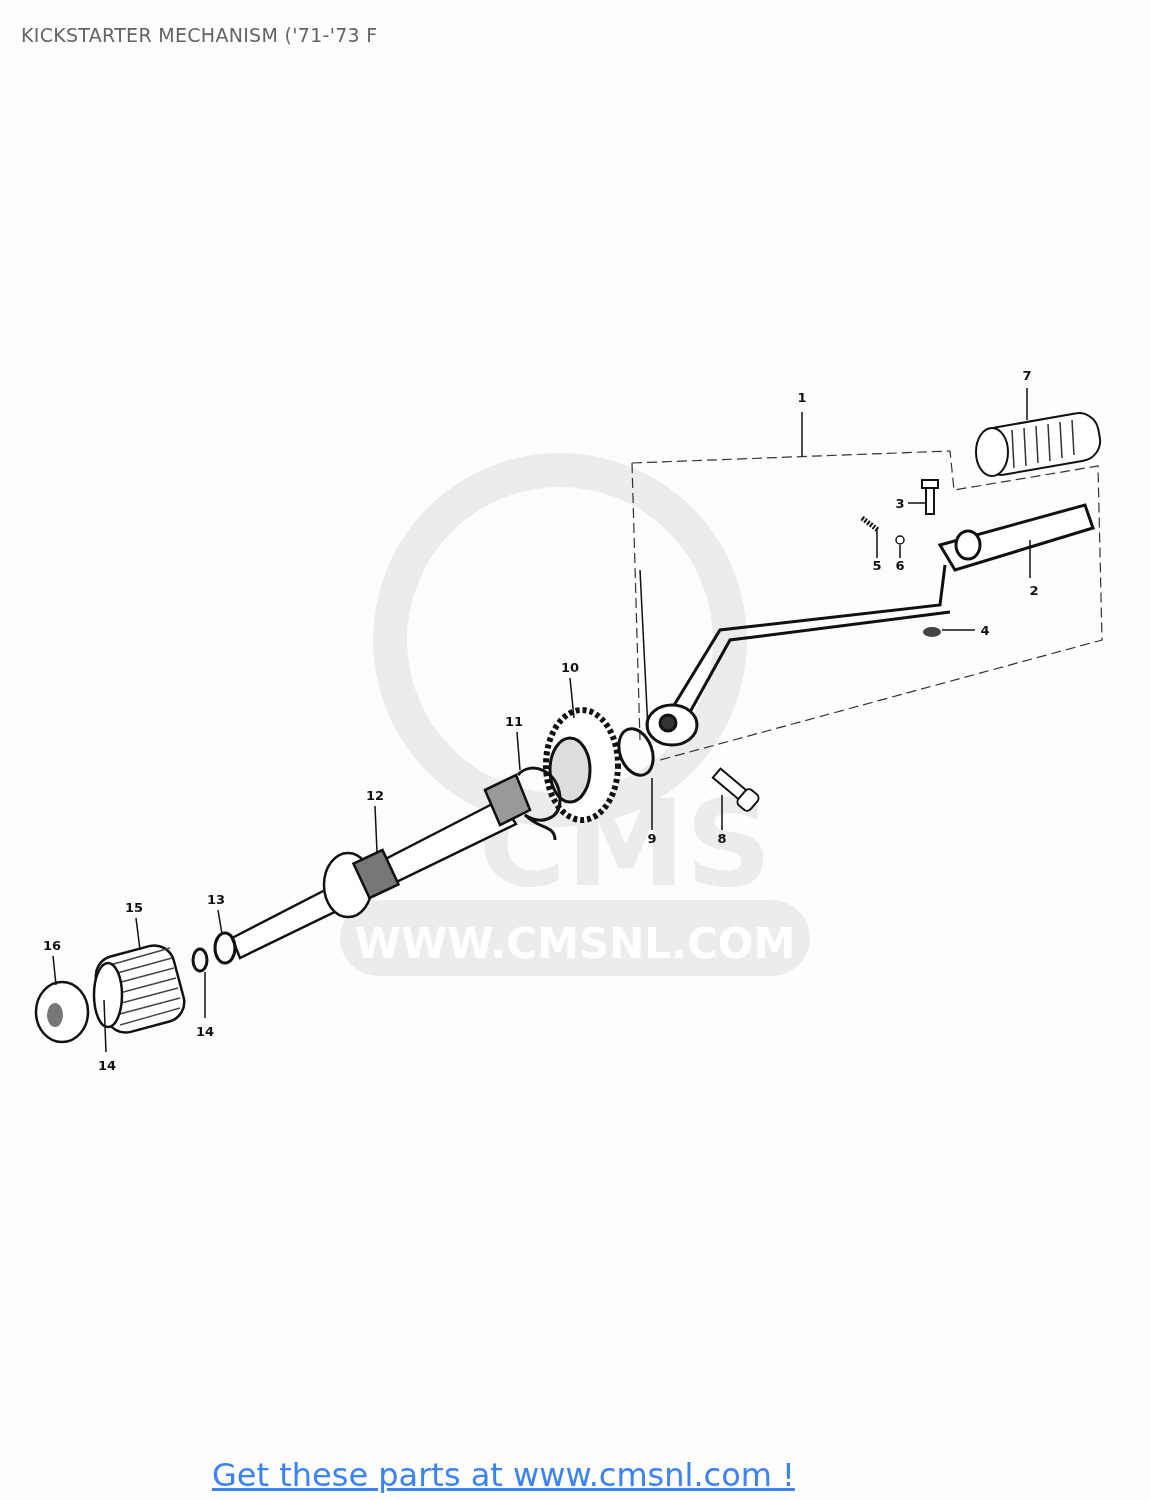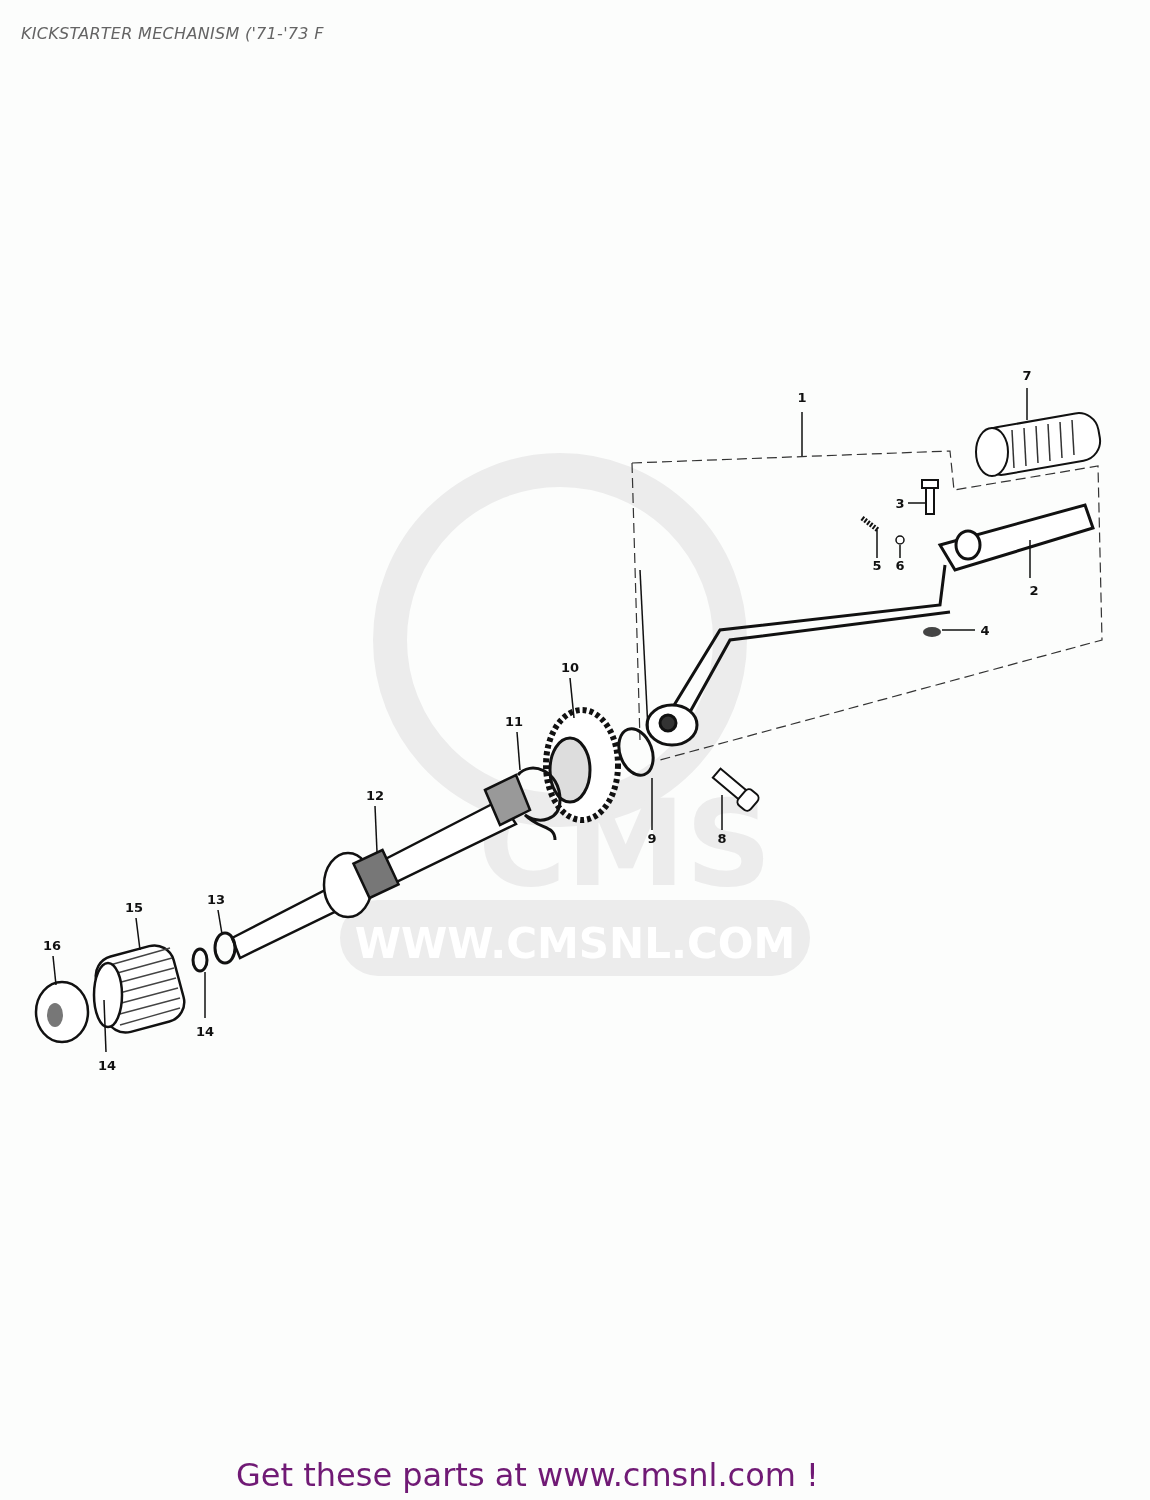--- a/index.html
+++ b/index.html
@@ -1,18 +1,18 @@
 <!DOCTYPE html>
 <html><head>
 <meta charset="utf-8">
 <style>
   html, body { margin:0; padding:0; }
   body { width:1150px; height:1500px; background:#fcfdfc; position:relative; overflow:hidden; font-family:"DejaVu Sans", sans-serif; }
-  .title { position:absolute; left:21px; top:24px; font-size:16px; color:#646464; letter-spacing:0.3px; font-family:"DejaVu Sans", sans-serif;font-style:italic; }
-  .footer { position:absolute; left:236px; top:1456px; font-size:32px; color:#701a75; font-family:"DejaVu Sans", sans-serif; }
+  .title { position:absolute; left:21px; top:24px; font-size:19px; color:#646464; letter-spacing:0.3px; font-family:"DejaVu Sans", sans-serif; }
+  .footer { position:absolute; left:212px; top:1456px; font-size:32px; color:#3b82f6; font-family:"DejaVu Sans", sans-serif;text-decoration:underline; }
   svg.diagram { position:absolute; left:0; top:0; }
   .lbl { font-family:"DejaVu Sans", sans-serif; font-weight:bold; font-size:13px; fill:#111; }
   .wm-text { font-family:"DejaVu Sans", sans-serif; font-weight:bold; fill:#ececec; }
 </style>
 </head>
 <body>
 
 <div class="title">KICKSTARTER MECHANISM ('71-'73 F</div>
 
 <svg class="diagram" width="1150" height="1500" viewBox="0 0 1150 1500">

